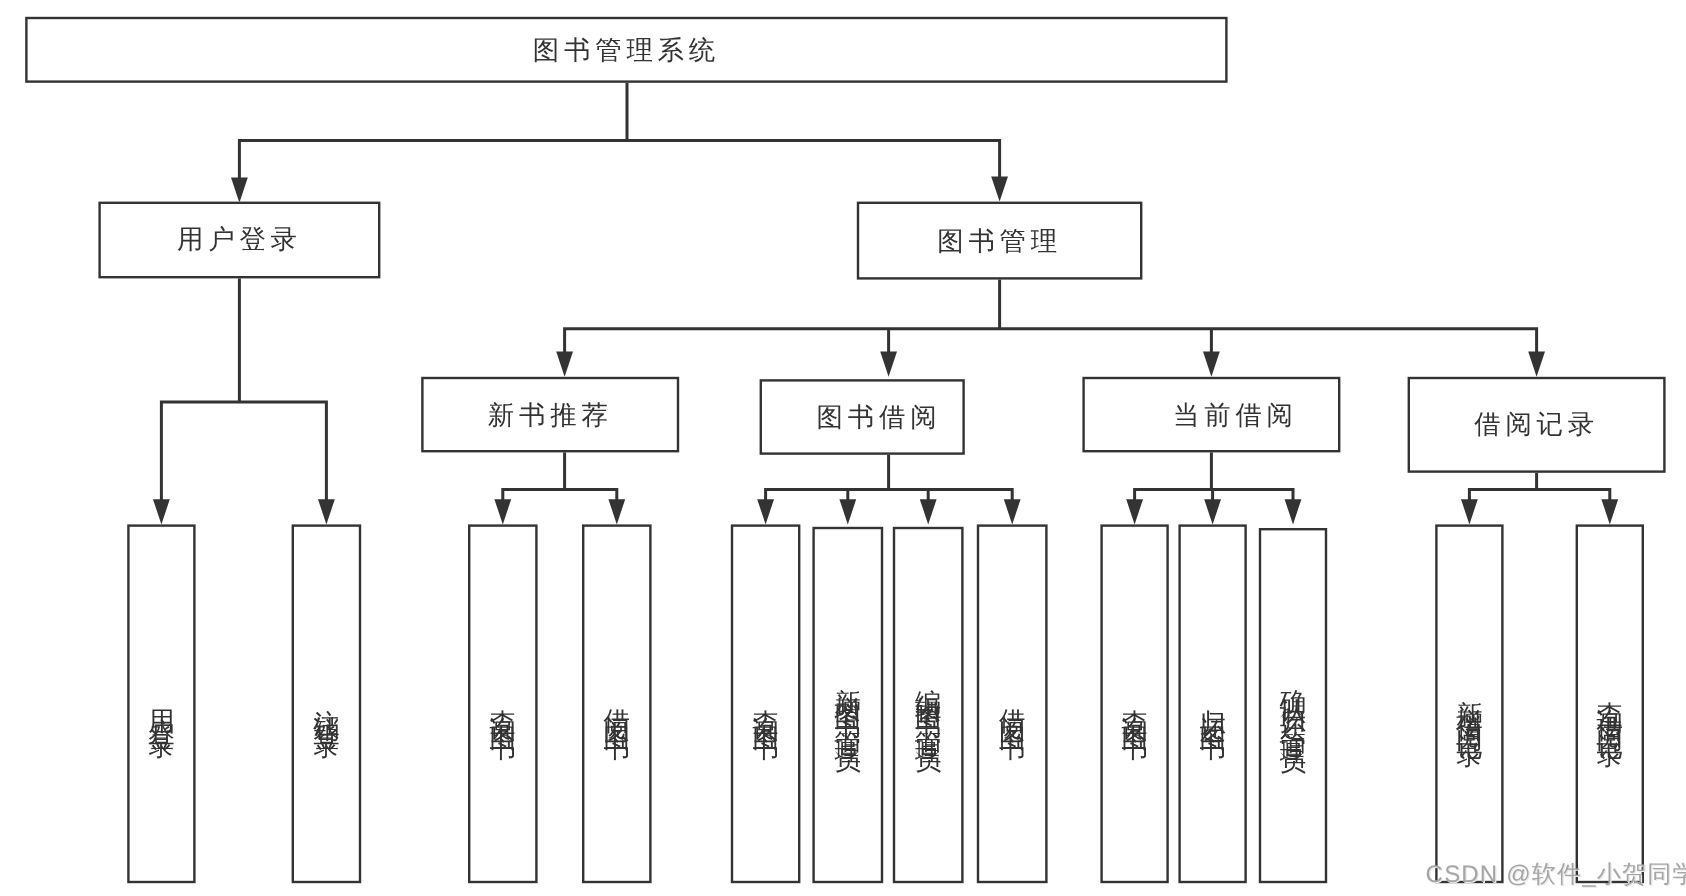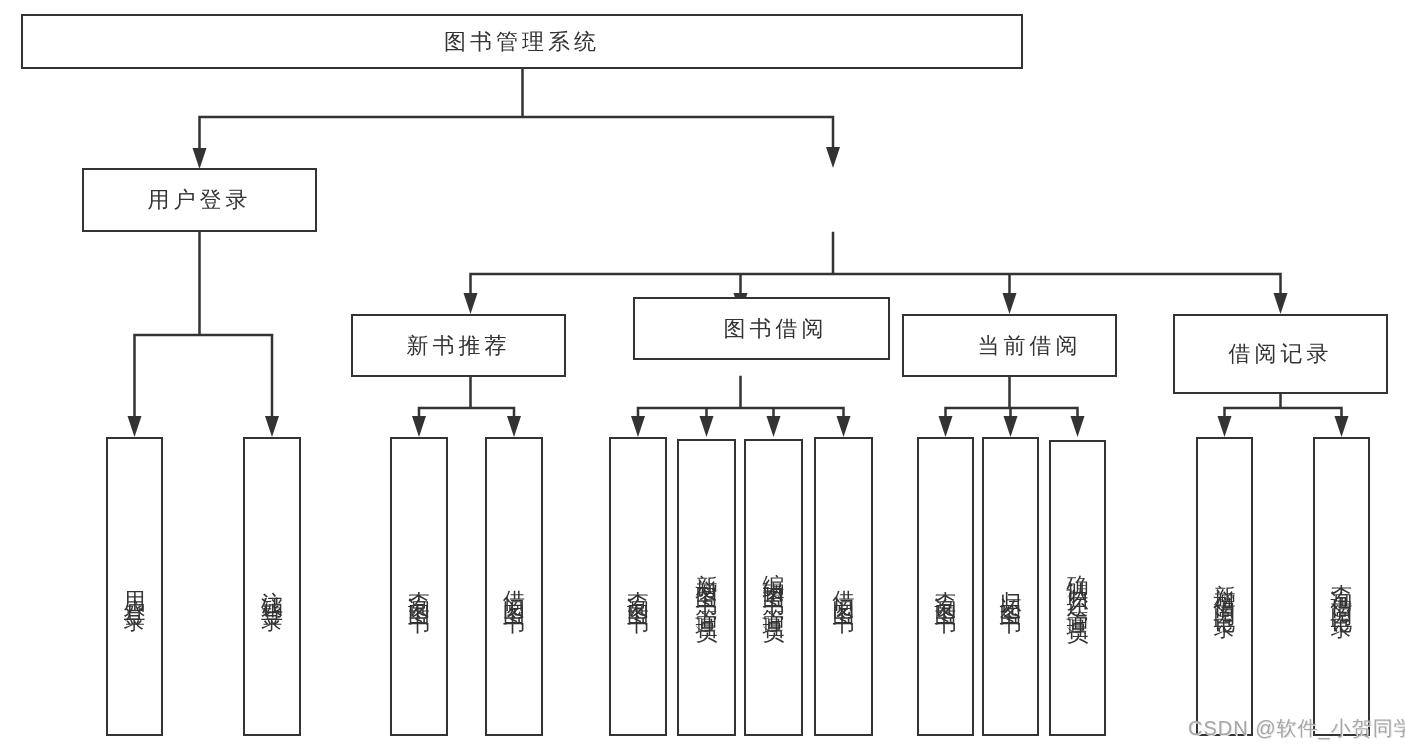--- a/index.html
+++ b/index.html
@@ -114,23 +114,24 @@
     <g>
       <path d="M1280.5 377 V408 M1224.5 408 H1341.5 M1224.5 408 V421 M1341.5 408 V421"></path>
       <polygon points="1224.5,437 1217.5,416 1231.5,416"></polygon>
       <polygon points="1341.5,437 1334.5,416 1348.5,416"></polygon>
     </g>
   </svg>
 
   <div class="node" style="left:21px; top:14px; width:1002px; height:55px;">图书管理系统</div>
 
   <div class="node" style="left:82px; top:168px; width:235px; height:64px;">用户登录</div>
+  <div class="node" style="left:714px; top:168px; width:238px; height:65px;">图书管理</div>
 
   <div class="node" style="left:351px; top:314px; width:215px; height:63px;">新书推荐</div>
-  <div class="node" style="left:633px; top:297px; width:257px; height:63px;padding-left:28px;">图书借阅</div>
+  <div class="node" style="left:633px; top:316px; width:171px; height:63px;padding-left:28px;">图书借阅</div>
   <div class="node" style="left:902px; top:314px; width:215px; height:63px;padding-left:40px;">当前借阅</div>
   <div class="node" style="left:1173px; top:314px; width:215px; height:80px;">借阅记录</div>
 
   <div class="vnode" style="left:106px; top:437px; width:57px; height:299px;">用户登录</div>
   <div class="vnode" style="left:243px; top:437px; width:58px; height:299px;">注销登录</div>
 
   <div class="vnode" style="left:390px; top:437px; width:58px; height:299px;">查询图书</div>
   <div class="vnode" style="left:485px; top:437px; width:58px; height:299px;">借阅图书</div>
 
   <div class="vnode" style="left:609px; top:437px; width:58px; height:299px;">查询图书</div>

